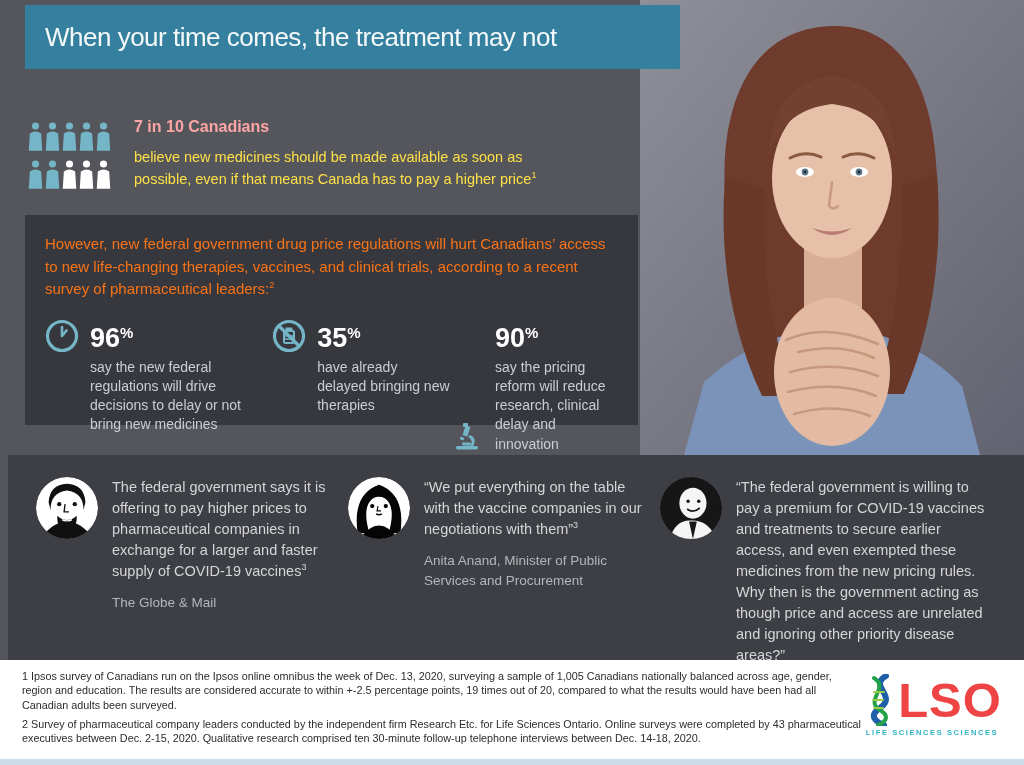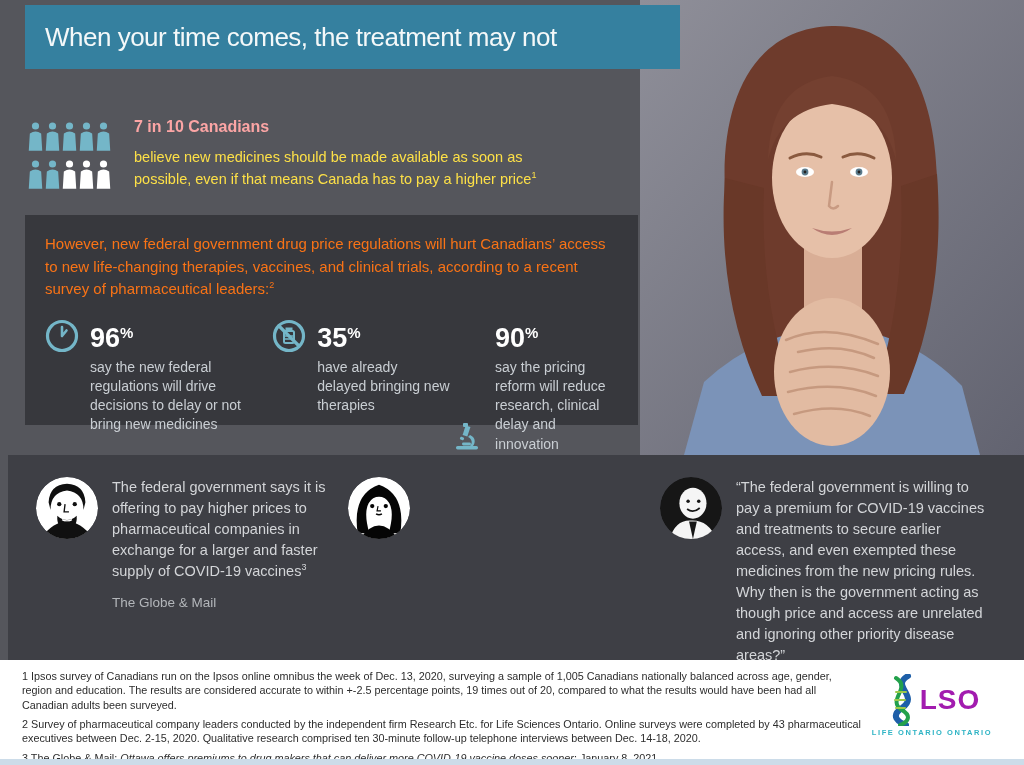--- a/index.html
+++ b/index.html
@@ -70,21 +70,21 @@
   
   .footer {
     position: absolute; left: 0; top: 660px; width: 1024px; height: 105px;
     background: #ffffff; z-index: 4; padding: 9px 0 0 22px;
   }
   .footnote { width: 842px; color: #2c2c2c; font-size: 10.8px; line-height: 1.33; margin-bottom: 5px; }
   .footnote .ital { font-style: italic; }
   .lso-logo { position: absolute; right: 16px; top: 14px; width: 152px; text-align: center; }
   .lso-top { display: flex; align-items: center; justify-content: center; }
   .lso-helix svg { display: block; width: 34px; height: 52px; }
-  .lso-acronym { color: #a21caf; font-size: 28px; font-weight: bold; letter-spacing: 1px; line-height: 1; margin-left: 2px; }
+  .lso-acronym { color: #ef4444; font-size: 49px; font-weight: bold; letter-spacing: 1px; line-height: 1; margin-left: 2px; }
   .lso-tagline { color: #2fb4c5; font-size: 7.5px; font-weight: bold; letter-spacing: 1.6px; margin-top: 2px; }
   .bottom-strip { position: absolute; left: 0; bottom: 0; width: 1024px; height: 6px; background: #ccdce9; z-index: 5; }
 </style>
 </head>
 <body>
 
 <div class="top-section">
 
   <div class="photo-wrap">
     <svg viewBox="0 0 384 455" preserveAspectRatio="none">
@@ -273,20 +273,24 @@
       <svg viewBox="0 0 64 64">
         <circle cx="32" cy="32" r="32" fill="#ffffff"></circle>
         <path d="M10,58 Q4,18 32,8 Q60,18 54,58 L42,58 Q50,30 38,22 Q32,19 26,22 Q14,30 22,58 Z" fill="#050505"></path>
         <circle cx="25" cy="30" r="2.2" fill="#050505"></circle>
         <circle cx="39" cy="30" r="2.2" fill="#050505"></circle>
         <path d="M29,38 Q32,40 35,38" stroke="#050505" stroke-width="1.6" fill="none"></path>
         <path d="M31,30 L30,35 L34,35" stroke="#050505" stroke-width="1.2" fill="none"></path>
         <path d="M12,64 Q22,50 32,50 Q42,50 52,64 Z" fill="#050505"></path>
       </svg>
     </div>
+    <div class="quote-text-wrap">
+      <div class="quote-text"><span>“We put everything on the table with the vaccine companies in our negotiations with them”</span><sup>3</sup></div>
+      <div class="quote-attr">Anita Anand, Minister of Public Services and Procurement</div>
+    </div>
   </div>
 
   <div class="quote-col quote-col-3">
     <div class="quote-photo">
       <svg viewBox="0 0 64 64">
         <circle cx="32" cy="32" r="32" fill="#161616"></circle>
         <ellipse cx="34" cy="27" rx="14" ry="16" fill="#f5f5f5"></ellipse>
         <circle cx="29" cy="25" r="1.8" fill="#161616"></circle>
         <circle cx="40" cy="25" r="1.8" fill="#161616"></circle>
         <path d="M28,33 Q34,38 41,32" stroke="#161616" stroke-width="1.8" fill="none"></path>
@@ -298,30 +302,29 @@
       <div class="quote-text">“The federal government is willing to pay a premium for COVID-19 vaccines and treatments to secure earlier access, and even exempted these medicines from the new pricing rules. Why then is the government acting as though price and access are unrelated and ignoring other priority disease areas?”</div>
       <div class="quote-attr">Dr. Jason Field, President &amp; CEO, Life Sciences Ontario</div>
     </div>
   </div>
 
 </div>
 
 <div class="footer">
   <p class="footnote">1 Ipsos survey of Canadians run on the Ipsos online omnibus the week of Dec. 13, 2020, surveying a sample of 1,005 Canadians nationally balanced across age, gender, region and education. The results are considered accurate to within +-2.5 percentage points, 19 times out of 20, compared to what the results would have been had all Canadian adults been surveyed.</p>
   <p class="footnote">2 Survey of pharmaceutical company leaders conducted by the independent firm Research Etc. for Life Sciences Ontario. Online surveys were completed by 43 pharmaceutical executives between Dec. 2-15, 2020. Qualitative research comprised ten 30-minute follow-up telephone interviews between Dec. 14-18, 2020.</p>
-  <p class="footnote"><span>3 The Globe &amp; Mail; </span><span class="ital">Ottawa offers premiums to drug makers that can deliver more COVID-19 vaccine doses sooner</span><span>; January 8, 2021.</span></p>
 
   <div class="lso-logo">
     <div class="lso-top">
       <div class="lso-helix">
         <svg viewBox="0 0 34 52">
           <path d="M24,2 C6,12 36,22 18,34 C6,42 14,48 22,51" stroke="#1e5fa8" stroke-width="6" fill="none" stroke-linecap="round"></path>
           <path d="M12,4 C28,14 2,26 18,36 C28,42 24,48 16,51" stroke="#23a14b" stroke-width="4" fill="none" stroke-linecap="round"></path>
           <path d="M12,18 h10 M11,26 h10 M12,34 h9" stroke="#9dc94a" stroke-width="2" stroke-linecap="round"></path>
         </svg>
       </div>
       <div class="lso-acronym">LSO</div>
     </div>
-    <div class="lso-tagline">LIFE ONTARIO ONTARIO</div>
+    <div class="lso-tagline">LIFE SCIENCES SCIENCES</div>
   </div>
 </div>
 
 <div class="bottom-strip"></div>
 
 </body></html>

